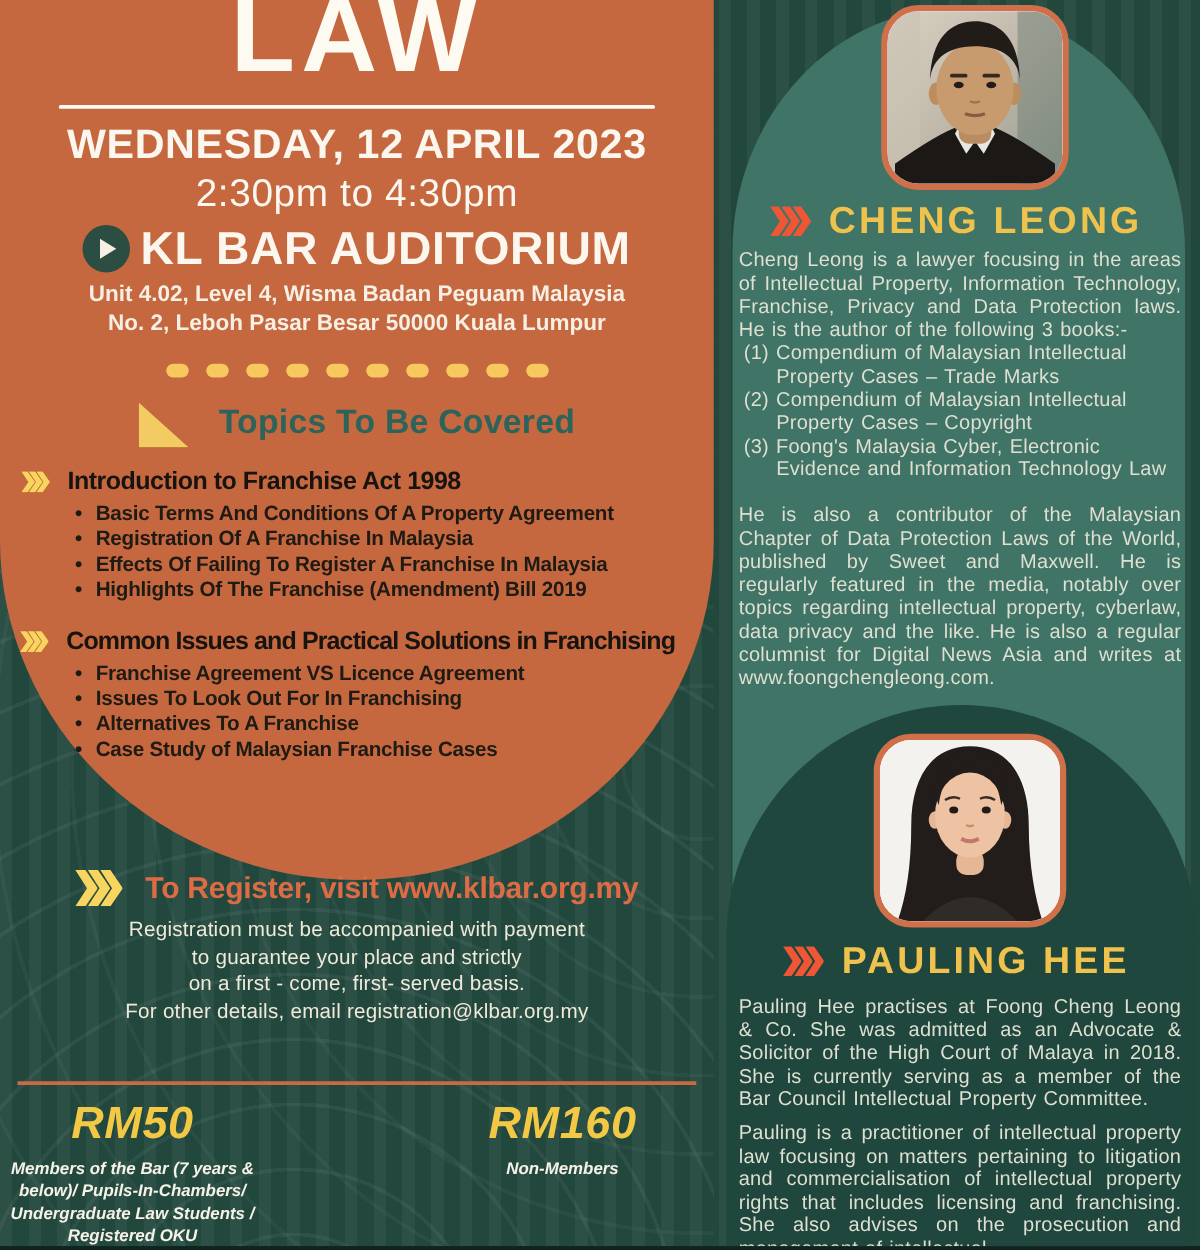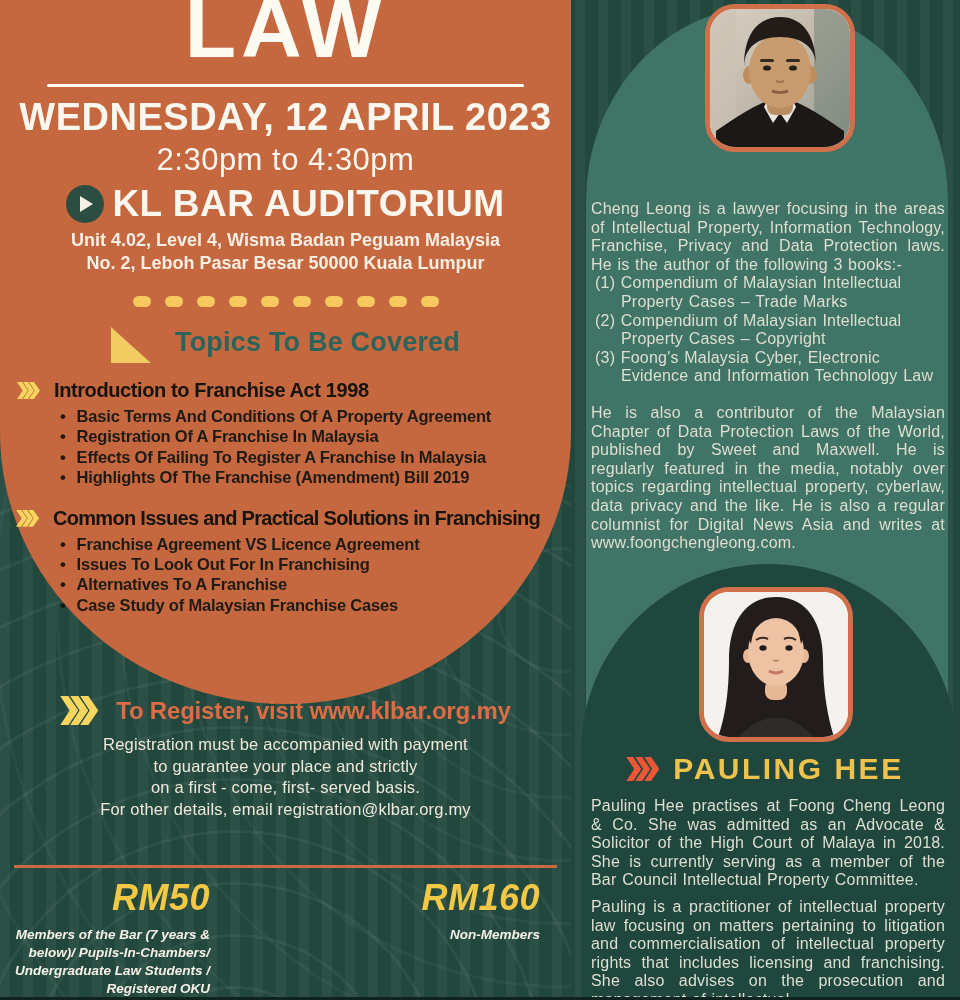--- a/index.html
+++ b/index.html
@@ -17,21 +17,21 @@
     background:
       repeating-radial-gradient(circle at 235px 1090px, transparent 0 49px, rgba(255,255,255,0.05) 49px 52px),
       repeating-radial-gradient(circle at 560px 610px, transparent 0 60px, rgba(255,255,255,0.035) 60px 63px);}
 
   
   .dome{position:absolute;left:0;top:-12px;width:571px;height:716px;z-index:2;
     background:#c5673f;border-radius:0 0 50% 50% / 0 0 272px 272px;
     padding-top:12px;text-align:center;color:#fbf7ee;}
   .law-title{font-size:84px;font-weight:bold;letter-spacing:5px;line-height:72px;margin-top:-8px;color:#fdfaf2;}
   .white-rule{width:477px;height:3px;background:#fdfaf2;margin:20px auto 0;border-radius:2px;}
-  .date-line{margin-top:9px;font-size:38px;font-weight:bold;letter-spacing:0.5px;}
+  .date-line{margin-top:9px;font-size:33px;font-weight:bold;letter-spacing:0.5px;}
   .time-line{margin-top:3px;font-size:31px;font-weight:normal;letter-spacing:0.5px;}
   .venue-row{margin-top:5px;display:flex;align-items:center;justify-content:center;gap:8px;}
   .play-circle{width:38px;height:38px;border-radius:50%;background:#2b4d42;display:flex;align-items:center;justify-content:center;flex:0 0 auto;}
   .play-tri{width:0;height:0;border-left:13px solid #f6efe3;border-top:8px solid transparent;border-bottom:8px solid transparent;margin-left:3px;}
   .venue-name{font-size:37px;font-weight:bold;letter-spacing:0.5px;}
   .addr{margin-top:4px;font-size:18px;font-weight:bold;line-height:23px;color:#f7efe3;}
   .dots-row{margin-top:21px;display:flex;justify-content:center;gap:14px;}
   .dot{width:18px;height:11px;border-radius:6px;background:#f6c85e;}
   .topics-title-row{margin-top:20px;display:flex;align-items:flex-start;justify-content:center;gap:24px;}
   .flag-triangle{width:40px;height:36px;background:#f2cb63;clip-path:polygon(0 0,100% 100%,0 100%);margin-bottom:2px;}
@@ -52,21 +52,21 @@
   
   .register{position:absolute;left:0;top:696px;width:571px;z-index:3;text-align:center;}
   .register-head{display:flex;align-items:center;justify-content:center;gap:18px;}
   .register-heading{font-size:24px;font-weight:bold;color:#dd6c45;letter-spacing:-0.2px;}
   .register-lines{margin-top:9px;font-size:16.5px;line-height:21.6px;color:#efe9da;letter-spacing:0.2px;}
 
   .orange-rule{position:absolute;left:14px;top:865px;width:543px;height:3px;background:#ca6a42;z-index:3;}
 
   
   .pricing{position:absolute;left:0;top:877px;width:571px;height:123px;z-index:3;}
-  .price-col{position:absolute;text-align:right;}
+  .price-col{position:absolute;text-align:center;}
   .price-col.c1{left:2px;width:208px;}
   .price-col.c2{left:192px;width:180px;}
   .price-col.c3{left:360px;width:180px;}
   .price-value{font-size:36px;font-weight:bold;font-style:italic;color:#f2c844;letter-spacing:0.5px;}
   .price-label{margin-top:7px;font-size:13.5px;font-weight:bold;font-style:italic;color:#f6f2e8;line-height:18px;}
 
   
   .arch1{position:absolute;left:586px;top:6px;width:362px;height:994px;z-index:1;
     background:#3f7466;border-radius:50% 50% 0 0 / 195px 195px 0 0;}
   .arch2{position:absolute;left:581px;top:564px;width:376px;height:436px;z-index:2;
@@ -215,20 +215,28 @@
       <ellipse cx="70" cy="62" rx="31" ry="37" fill="#c79b6e"></ellipse>
       <path d="M34,58 C34,20 52,8 70,8 C88,8 106,20 106,58 C106,40 94,28 70,28 C46,28 34,40 34,58 Z" fill="#221c18"></path>
       <rect x="50" y="50" width="14" height="3" rx="1.5" fill="#332822"></rect>
       <rect x="76" y="50" width="14" height="3" rx="1.5" fill="#332822"></rect>
       <ellipse cx="57" cy="59" rx="4" ry="2.6" fill="#241c17"></ellipse>
       <ellipse cx="83" cy="59" rx="4" ry="2.6" fill="#241c17"></ellipse>
       <path d="M66,72 Q70,74 74,72" stroke="#a0744e" stroke-width="2" fill="none"></path>
       <path d="M62,82 Q70,85 78,82" stroke="#8a5b40" stroke-width="2.5" fill="none"></path>
     </svg>
   </div>
+  <div class="name-row name1">
+    <span class="chev-group">
+      <span class="chev md"></span>
+        <span class="chev md"></span>
+        <span class="chev md"></span>
+    </span>
+    <span class="speaker-name">CHENG LEONG</span>
+  </div>
   <div class="bio bio1">
     <p>Cheng Leong is a lawyer focusing in the areas of Intellectual Property, Information Technology, Franchise, Privacy and Data Protection laws. He is the author of the following 3 books:-</p>
     <div class="book">(1)  Compendium of Malaysian Intellectual Property Cases – Trade Marks</div>
     <div class="book">(2) Compendium of Malaysian Intellectual Property Cases – Copyright</div>
     <div class="book">(3)  Foong's Malaysia Cyber, Electronic Evidence and Information Technology Law</div>
     <p class="gap">He is also a contributor of the Malaysian Chapter of Data Protection Laws of the World, published by Sweet and Maxwell. He is regularly featured in the media, notably over topics regarding intellectual property, cyberlaw, data privacy and the like. He is also a regular columnist for Digital News Asia and writes at www.foongchengleong.com.</p>
   </div>
 
   <div class="photo-frame photo2">
     <svg viewBox="0 0 144 145">

